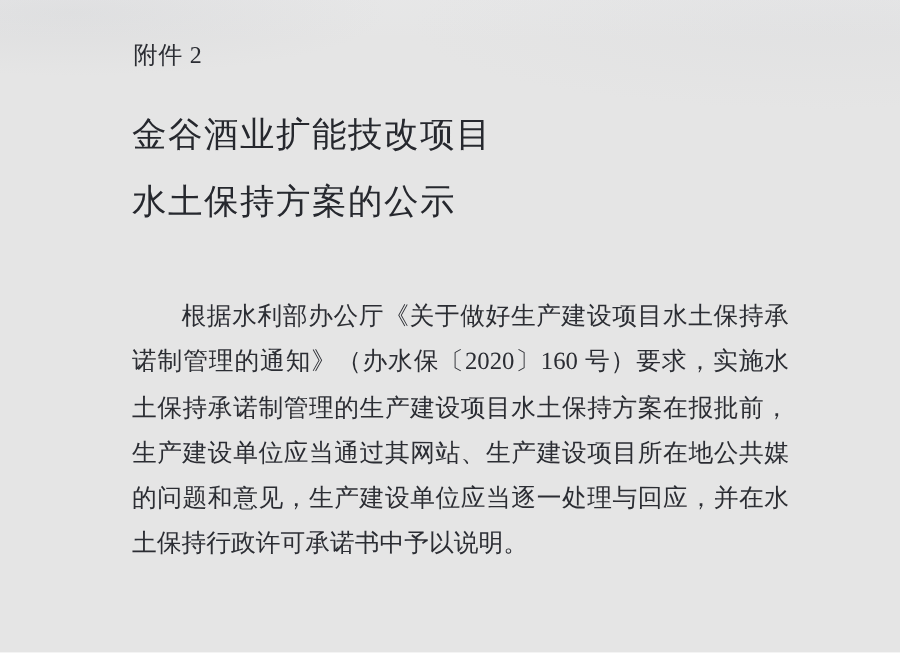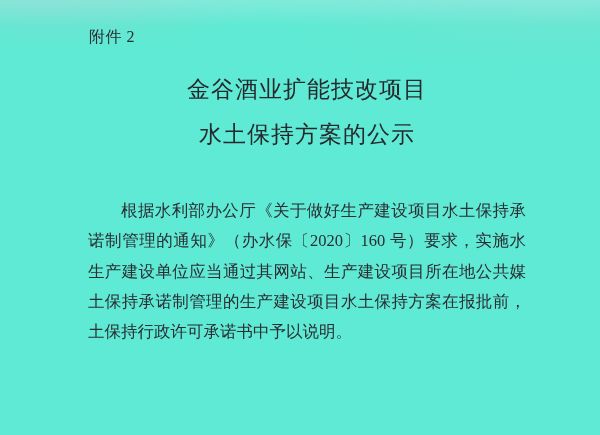--- a/index.html
+++ b/index.html
@@ -4,21 +4,21 @@
 <style>
   html, body {
     margin: 0;
     padding: 0;
     background: #ffffff;
   }
   .page {
     position: relative;
     width: 600px;
     height: 435px;
-    background: #5eead4;
+    background: #e5e5e5;
     font-family: "Liberation Serif", serif;
     color: #2b2d33;
     overflow: hidden;
   }
   
   .page::before {
     content: "";
     position: absolute;
     inset: 0;
     background:
@@ -32,21 +32,21 @@
     left: 89px;
     top: 27px;
     font-size: 16px;
     letter-spacing: 0.5px;
   }
   .title-line {
     position: absolute;
     left: 88px;
     width: 438px;
     margin: 0;
-    text-align: center;
+    text-align: left;
     font-size: 23px;
     font-weight: 400;
     letter-spacing: 1px;
     color: #26282e;
     white-space: nowrap;
   }
   .title-line.t1 { top: 74px; }
   .title-line.t2 { top: 119px; }
   .body-block {
     position: absolute;
@@ -76,18 +76,19 @@
 
   <div class="attachment-label">附件 2</div>
 
   <h1 class="title-line t1">金谷酒业扩能技改项目</h1>
 
   <h1 class="title-line t2">水土保持方案的公示</h1>
 
   <div class="body-block">
     <div class="body-line indent">根据水利部办公厅《关于做好生产建设项目水土保持承</div>
     <div class="body-line">诺制管理的通知》（办水保〔2020〕160 号）要求，实施水</div>
+    <div class="body-line">土保持承诺制管理的生产建设项目水土保持方案在报批前，</div>
     <div class="body-line">生产建设单位应当通过其网站、生产建设项目所在地公共媒</div>
-    <div class="body-line">土保持承诺制管理的生产建设项目水土保持方案在报批前，</div>
+    <div class="body-line">的问题和意见，生产建设单位应当逐一处理与回应，并在水</div>
     <div class="body-line last">土保持行政许可承诺书中予以说明。</div>
   </div>
 
 </div>
 
 </body></html>

